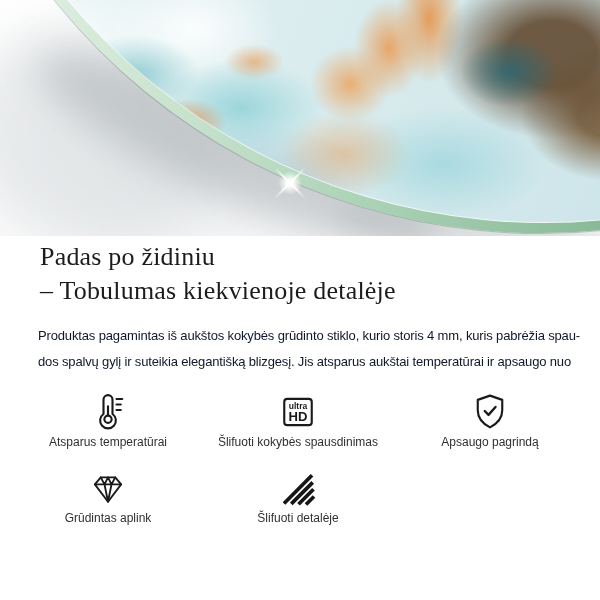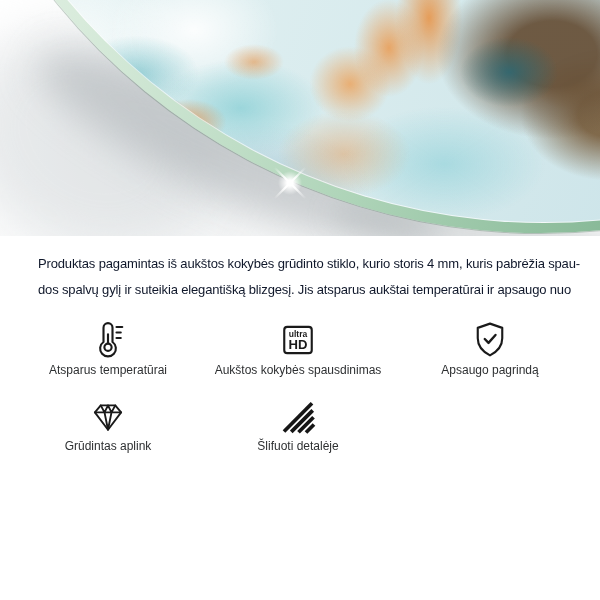--- a/index.html
+++ b/index.html
@@ -108,20 +108,22 @@
 <div class="hero">
   <div class="shadow shadow-c"></div>
   <div class="shadow shadow-a"></div>
   <div class="shadow shadow-b"></div>
   <div class="glass-edge"></div>
   <div class="glass-surface"></div>
   <div class="sparkle"></div>
 </div>
 
 <h1 class="title">
+  <span>Padas po židiniu</span>
+  <span>– Tobulumas kiekvienoje detalėje</span>
 </h1>
 
 <div class="desc">
   <div>Produktas pagamintas iš aukštos kokybės grūdinto stiklo, kurio storis 4 mm, kuris pabrėžia spau-</div>
   <div>dos spalvų gylį ir suteikia elegantišką blizgesį. Jis atsparus aukštai temperatūrai ir apsaugo nuo</div>
 </div>
 
 <div class="features">
 
   <div class="feature">
@@ -139,21 +141,21 @@
   </div>
 
   <div class="feature">
     <div class="icon-box">
       <svg width="40" height="40" viewBox="0 0 32 32">
         <rect class="stroke" x="5" y="5.5" width="22" height="21" rx="2.4"></rect>
         <text class="badge-small" x="16" y="13.6" text-anchor="middle">ultra</text>
         <text class="badge-big" x="16" y="23.4" text-anchor="middle">HD</text>
       </svg>
     </div>
-    <div class="label">Aukštos kokybės spausdinimas</div>
+    <div class="label">Šlifuoti kokybės spausdinimas</div>
   </div>
 
   <div class="feature">
     <div class="icon-box">
       <svg width="40" height="40" viewBox="0 0 32 32">
         <path class="stroke" d="M16,2.9 L25.8,6.3 V14.6 C25.8,21 21.7,25.4 16,28.3 C10.3,25.4 6.2,21 6.2,14.6 V6.3 Z"></path>
         <path class="stroke" d="M11.8,15.2 l3,3.1 l5.6,-6.3" style="stroke-width:1.9"></path>
       </svg>
     </div>
     <div class="label">Apsaugo pagrindą</div>

